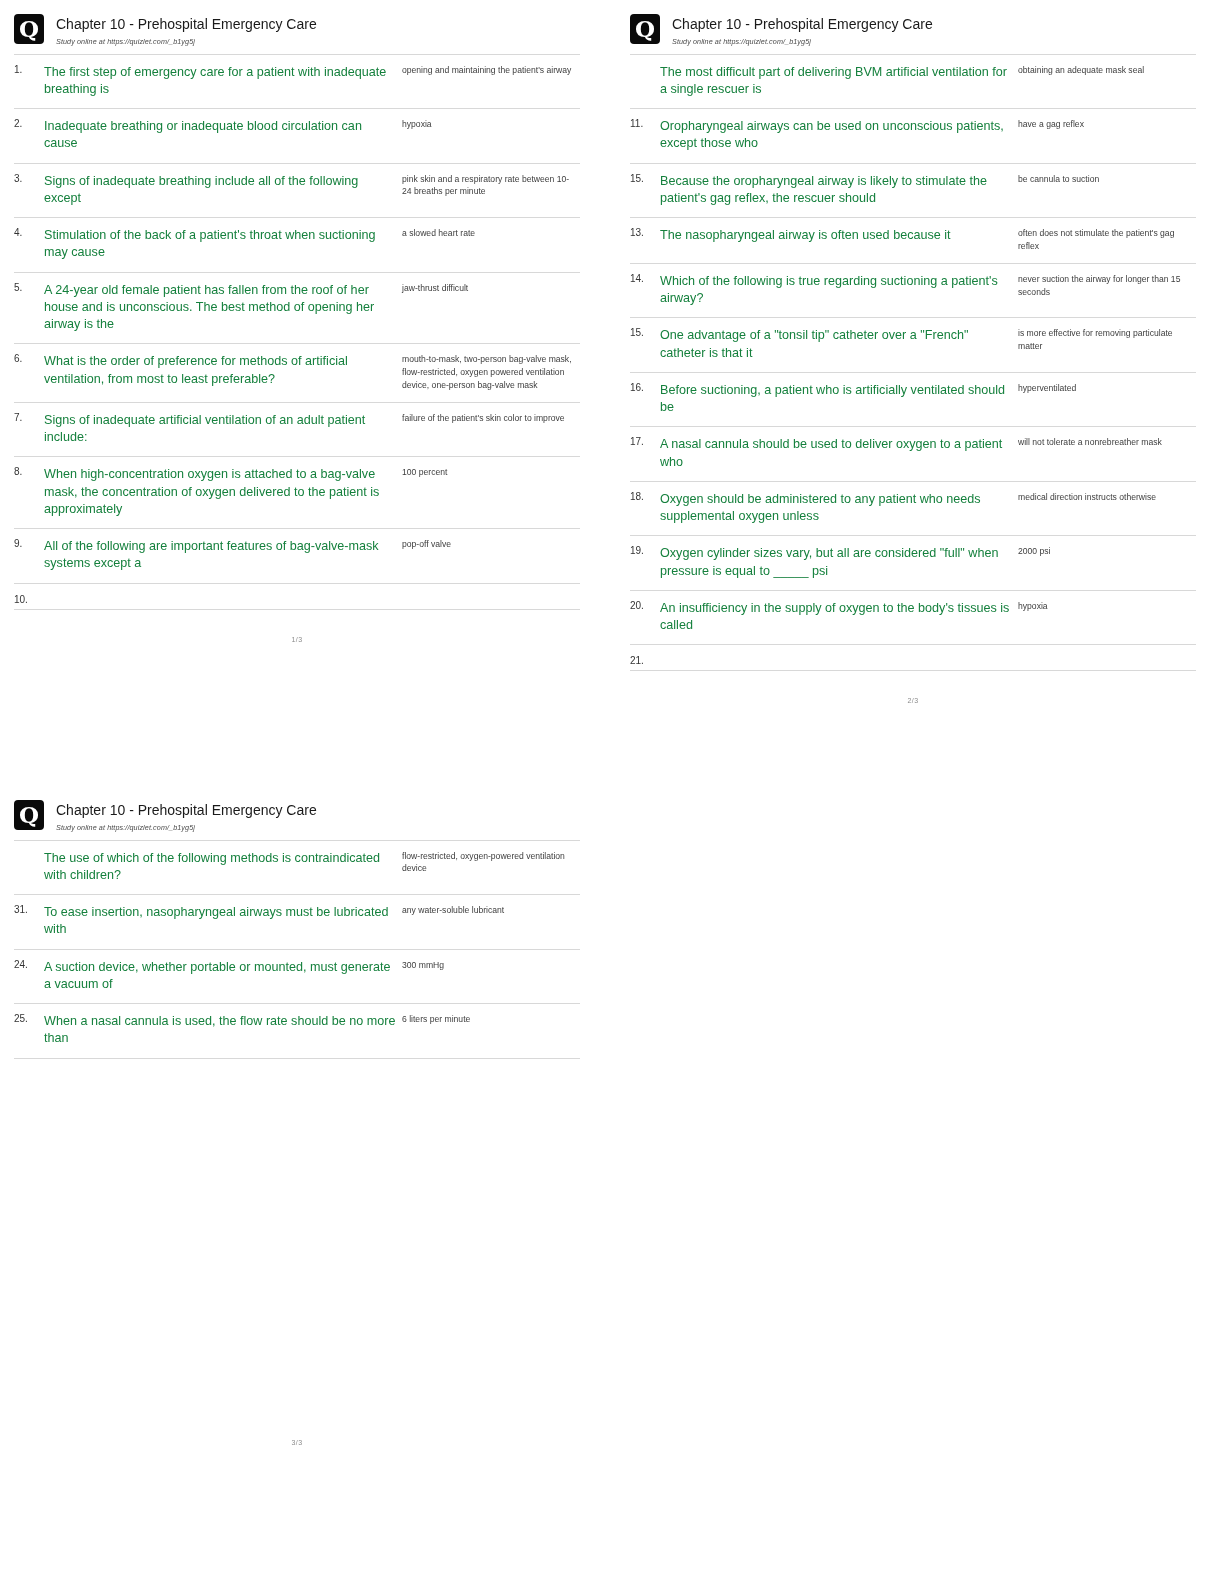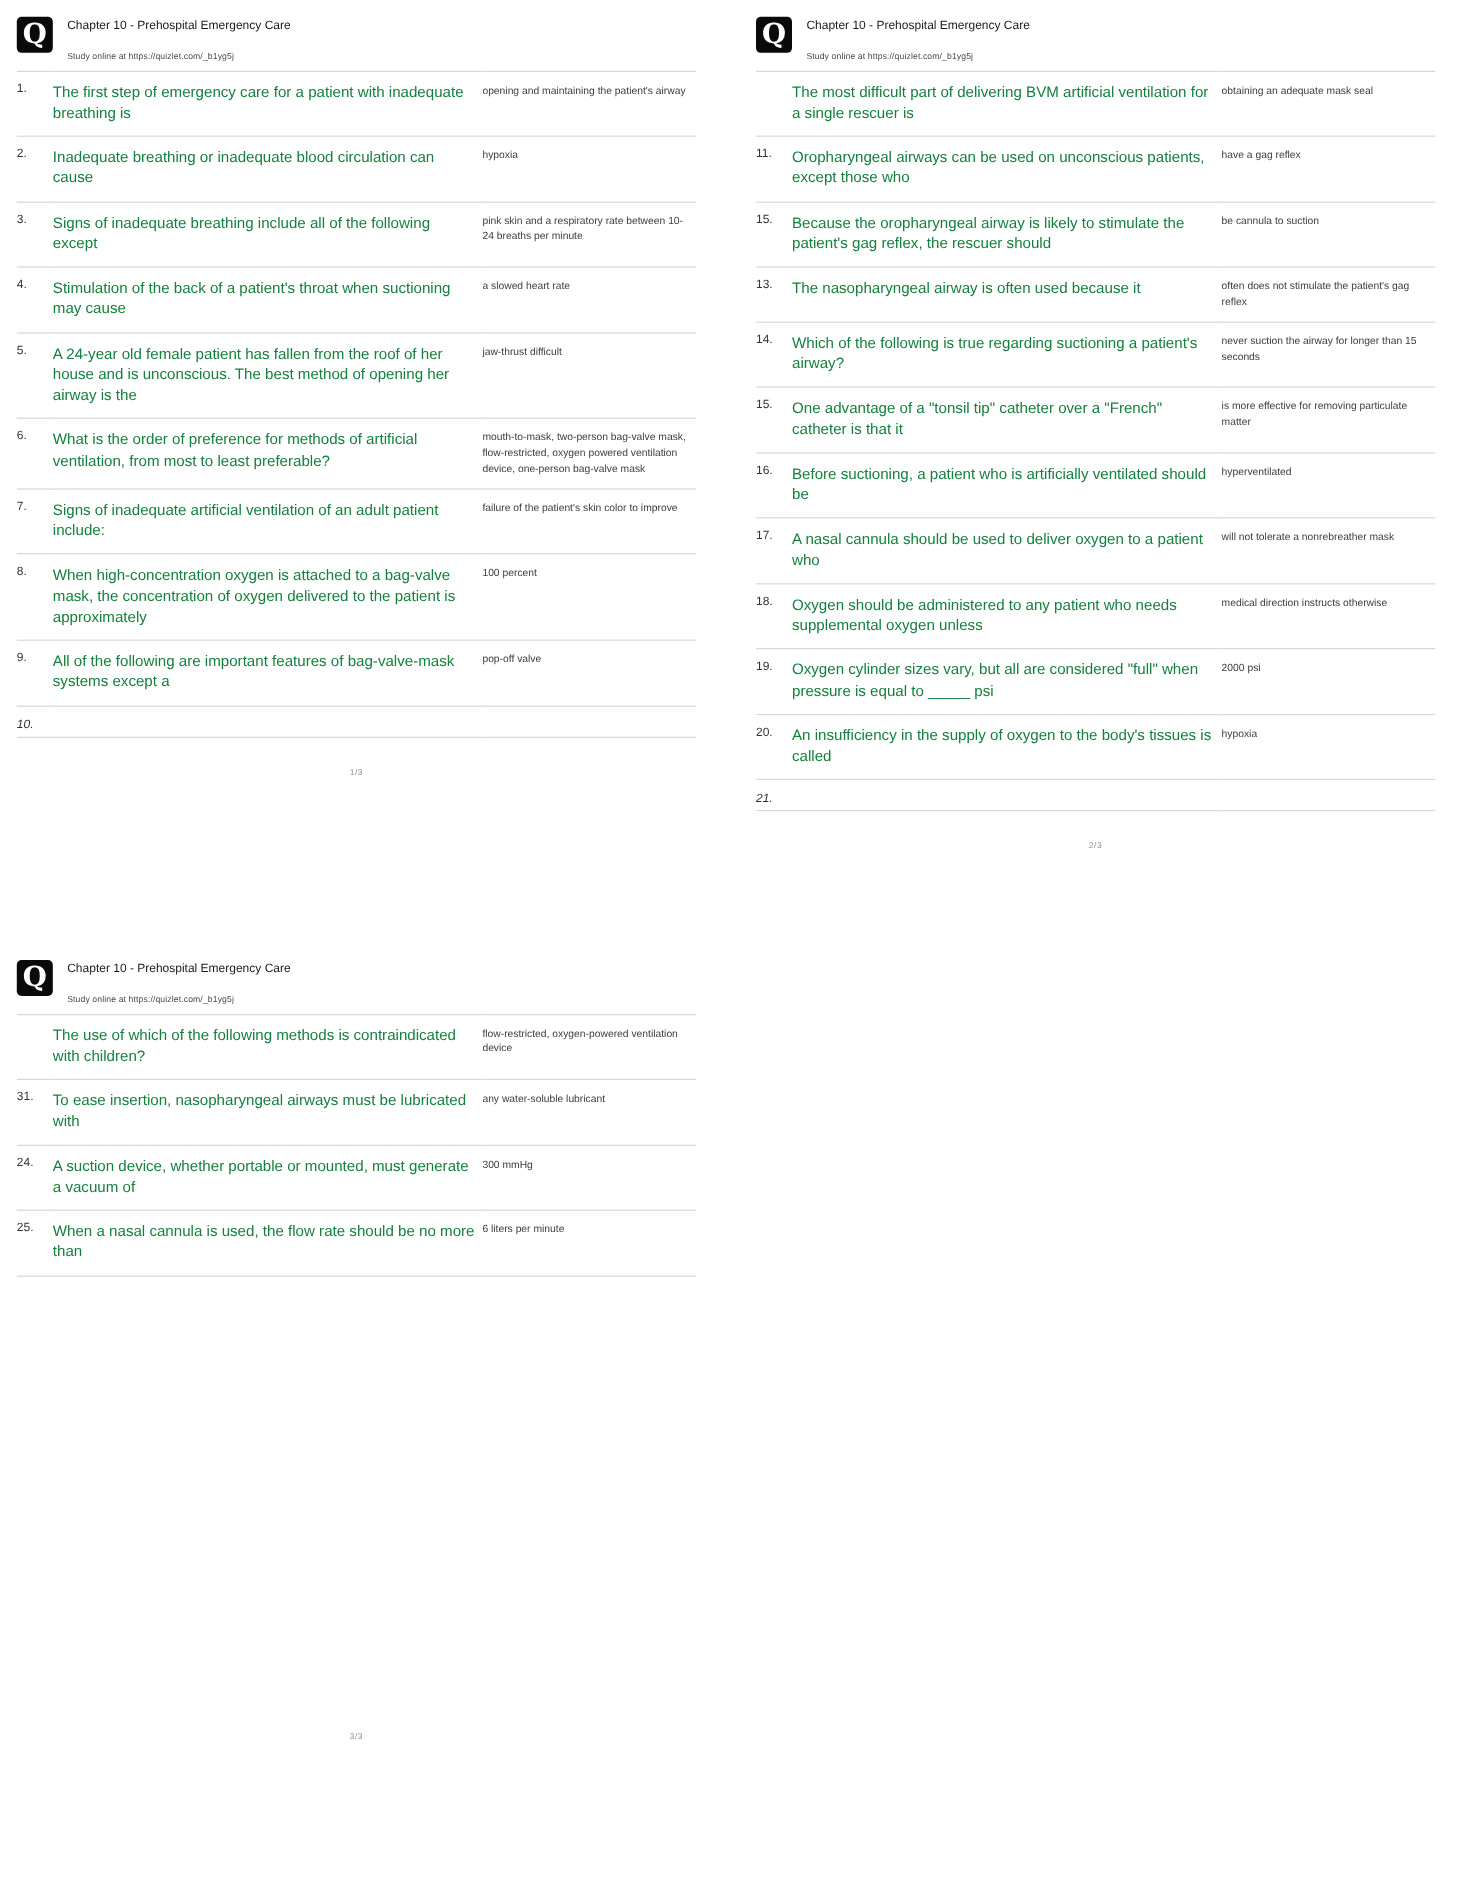--- a/index.html
+++ b/index.html
@@ -36,30 +36,31 @@
     color: #ffffff;
     font-family: "DejaVu Serif", serif;
     font-size: 23px;
     font-weight: bold;
     line-height: 30px;
     text-align: center;
     flex: 0 0 auto;
   }
   .header-text { padding-top: 2px; }
   .doc-title {
-    font-size: 10px;
+    font-size: 14px;
     color: #1a1a1a;
     line-height: 1.25;
     text-align: right;
   }
   .doc-sub {
     font-size: 7.2px;
     color: #4a4a4a;
-    margin-top: 13px;
+    margin-top: 3px;
     letter-spacing: 0.1px;
+    font-style: italic;
   }
 
   table.qa {
     width: 100%;
     border-collapse: collapse;
     table-layout: fixed;
   }
   table.qa tr { border-bottom: 1px solid #d8d8d8; }
   table.qa tr.first-row { border-top: 1px solid #d8d8d8; }
   table.qa td {
@@ -79,21 +80,21 @@
     line-height: 1.37;
     color: #15803d;
     padding-right: 10px;
   }
   td.a {
     font-size: 8.6px;
     line-height: 1.5;
     color: #3d3d3d;
     padding-top: 11px;
   }
-  tr.tail td { border: none; font-style: italic; }
+  tr.tail td { border: none; }
   tr.tail td.num { padding-top: 10px; padding-bottom: 4px; }
 
   .page-footer {
     text-align: center;
     font-size: 7px;
     color: #8a8a8a;
     margin-top: 26px;
     letter-spacing: 0.5px;
   }
   .page-3 .page-footer { margin-top: 380px; }

